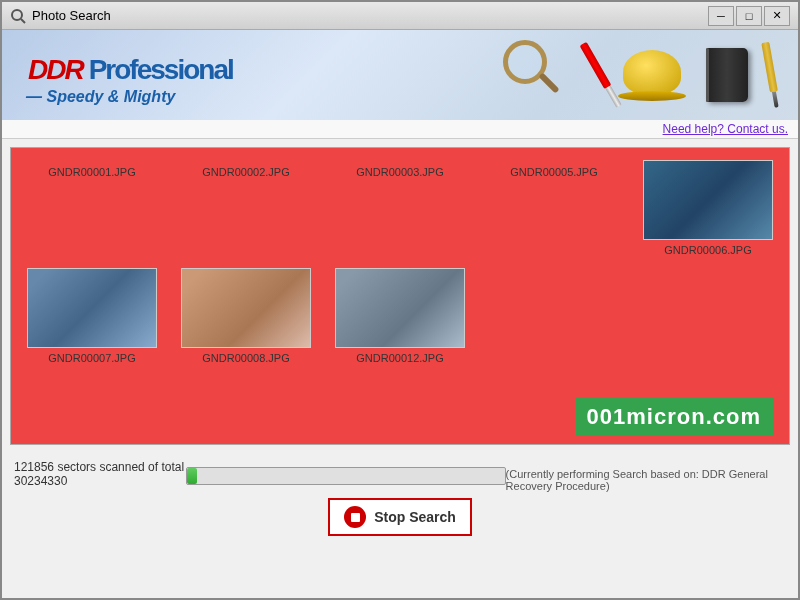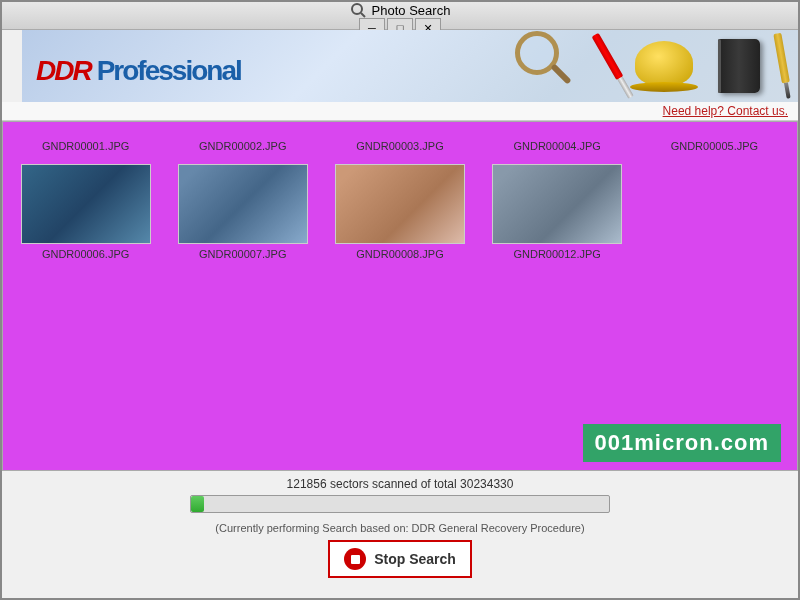--- a/index.html
+++ b/index.html
@@ -7,68 +7,66 @@
 
     
     .title-bar {
       background: linear-gradient(to bottom, #e8e8e8, #d0d0d0);
       height: 28px;
       display: flex;
       align-items: center;
       justify-content: space-between;
       padding: 0 8px;
       border-bottom: 1px solid #aaa;
-      flex-direction: column;
     }
     .title-bar-left { display: flex; align-items: center; gap: 6px; font-size: 13px; }
     .title-icon { width: 16px; height: 16px; }
     .title-controls { display: flex; gap: 2px; }
     .title-btn {
       width: 26px; height: 20px;
       background: #ddd;
       border: 1px solid #999;
       cursor: pointer;
       font-size: 11px;
       display: flex; align-items: center; justify-content: center;
     }
 
     
     .header-banner {
       background: linear-gradient(135deg, #b8cce8 0%, #dce8f8 40%, #c8d8e8 70%, #d0dce8 100%);
-      height: 72px;
+      height: 90px;
       display: flex;
       align-items: center;
       justify-content: space-between;
-      padding: 0 8px;
+      padding: 0 20px;
       position: relative;
       overflow: hidden;
-      margin-left: 20px;
     }
     .banner-left { display: flex; flex-direction: column; }
     .ddr-logo { font-size: 42px; font-weight: 900; color: #cc0000; font-style: italic; letter-spacing: -2px; line-height: 1; }
     .ddr-logo span { color: #1a5fa8; font-size: 28px; font-weight: 700; font-style: normal; margin-left: 6px; }
     .tagline { font-size: 16px; font-style: italic; color: #1a5fa8; font-weight: 700; margin-top: 2px; margin-left: 4px; }
     .banner-right { display: flex; align-items: center; gap: 10px; }
 
     
     .help-link-bar {
       background: #f8f8f8;
       text-align: right;
       padding: 2px 10px;
       border-bottom: 1px solid #ccc;
       font-size: 12px;
     }
-    .help-link { color: #b91c1c; text-decoration: underline; cursor: pointer; }
+    .help-link { color: #6d28d9; text-decoration: underline; cursor: pointer; }
 
     
     .main-content {
-      background: #d946ef;
-      margin: 0;
+      background: #ef4444;
+      margin: 8px;
       border: 1px solid #aaa;
-      height: 350px;
+      height: 298px;
       overflow-y: auto;
       position: relative;
     }
     .photo-grid {
       display: grid;
       grid-template-columns: repeat(5, 1fr);
       gap: 0;
       padding: 4px;
     }
     .photo-item {
@@ -89,21 +87,20 @@
       width: 130px; height: 80px;
       border: 1px solid #ccc;
       overflow: hidden;
       position: relative;
     }
 
     
     .progress-area {
       padding: 6px 12px 0;
       display: flex;
-      flex-direction: column;
       align-items: center;
     }
     .progress-text { font-size: 12px; color: #333; margin-bottom: 4px; }
     .progress-bar-container {
       width: 420px; height: 18px;
       border: 1px solid #999;
       background: #e0e0e0;
       border-radius: 2px;
       overflow: hidden;
     }
@@ -200,20 +197,21 @@
     <button class="title-btn">□</button>
     <button class="title-btn close">✕</button>
   </div>
 </div>
 
 <div class="header-banner">
   <div class="banner-left">
     <div class="ddr-logo">
       <span style="color:#cc0000; font-style:italic;">DDR</span><span>Professional</span>
     </div>
+    <div class="tagline">— <span>Speedy &amp; Mighty</span></div>
   </div>
   <div class="banner-right">
 
     <div style="position:relative; width:70px; height:70px; margin-right:10px;">
       <div style="width:44px;height:44px;border:5px solid #b09050;border-radius:50%;background:rgba(200,220,240,0.4);position:absolute;top:0;left:0;"></div>
       <div style="width:24px;height:6px;background:#907040;position:absolute;top:40px;left:34px;transform:rotate(45deg);border-radius:3px;"></div>
     </div>
 
     <div style="position:relative;width:16px;height:72px;transform:rotate(-30deg);margin-right:4px;">
       <div style="width:8px;height:50px;background:linear-gradient(to right,#c00,#f00,#c00);border-radius:2px;margin:0 auto;"></div>
@@ -248,24 +246,20 @@
           <div class="thumb-placeholder thumb-1" style="visibility: hidden; height: 0px;"></div>
           <div class="photo-label">GNDR00001.JPG</div>
         </div>
         <div class="photo-item">
           <div class="thumb-placeholder thumb-2" style="visibility: hidden; height: 0px;"></div>
           <div class="photo-label">GNDR00002.JPG</div>
         </div>
         <div class="photo-item">
           <div class="thumb-placeholder thumb-3" style="visibility: hidden; height: 0px;"></div>
           <div class="photo-label">GNDR00003.JPG</div>
-        </div>
-        <div class="photo-item">
-          <div class="thumb-placeholder thumb-4" style="visibility: hidden; height: 0px;"></div>
-          <div class="photo-label">GNDR00004.JPG</div>
         </div>
         <div class="photo-item">
           <div class="thumb-placeholder thumb-5" style="visibility: hidden; height: 0px;"></div>
           <div class="photo-label">GNDR00005.JPG</div>
         </div>
         <div class="photo-item">
           <div class="thumb-placeholder thumb-6"></div>
           <div class="photo-label">GNDR00006.JPG</div>
         </div>
         <div class="photo-item">

